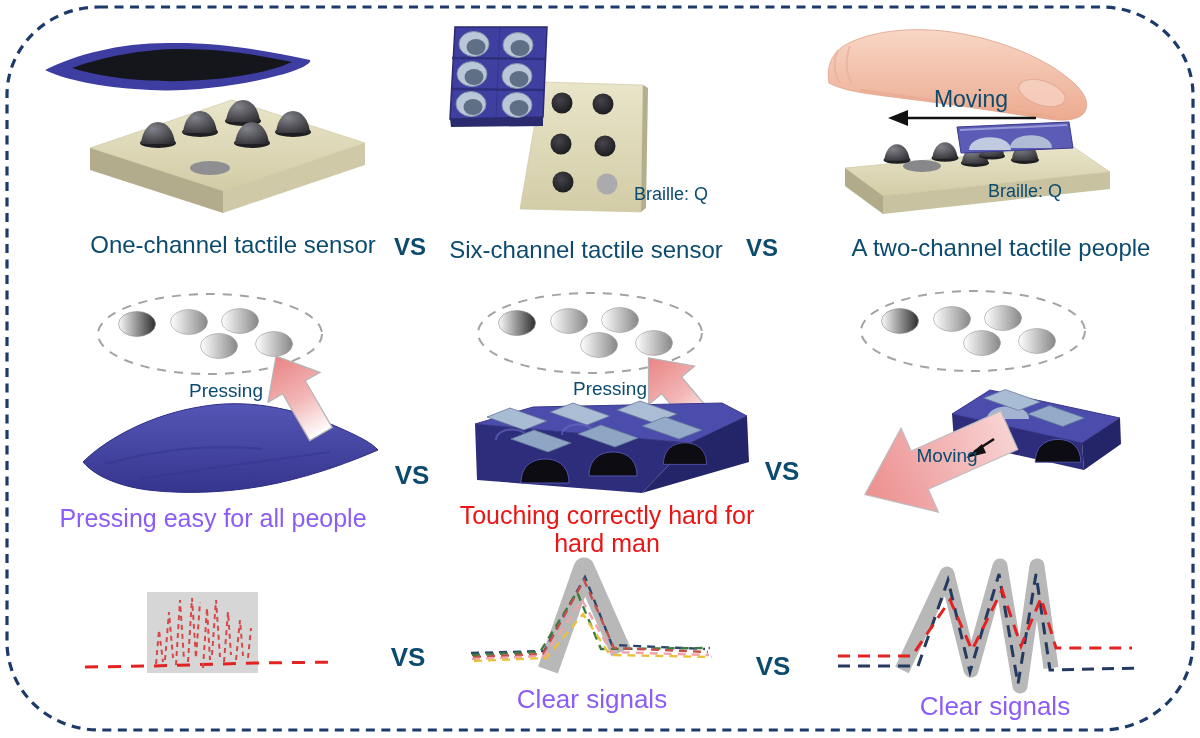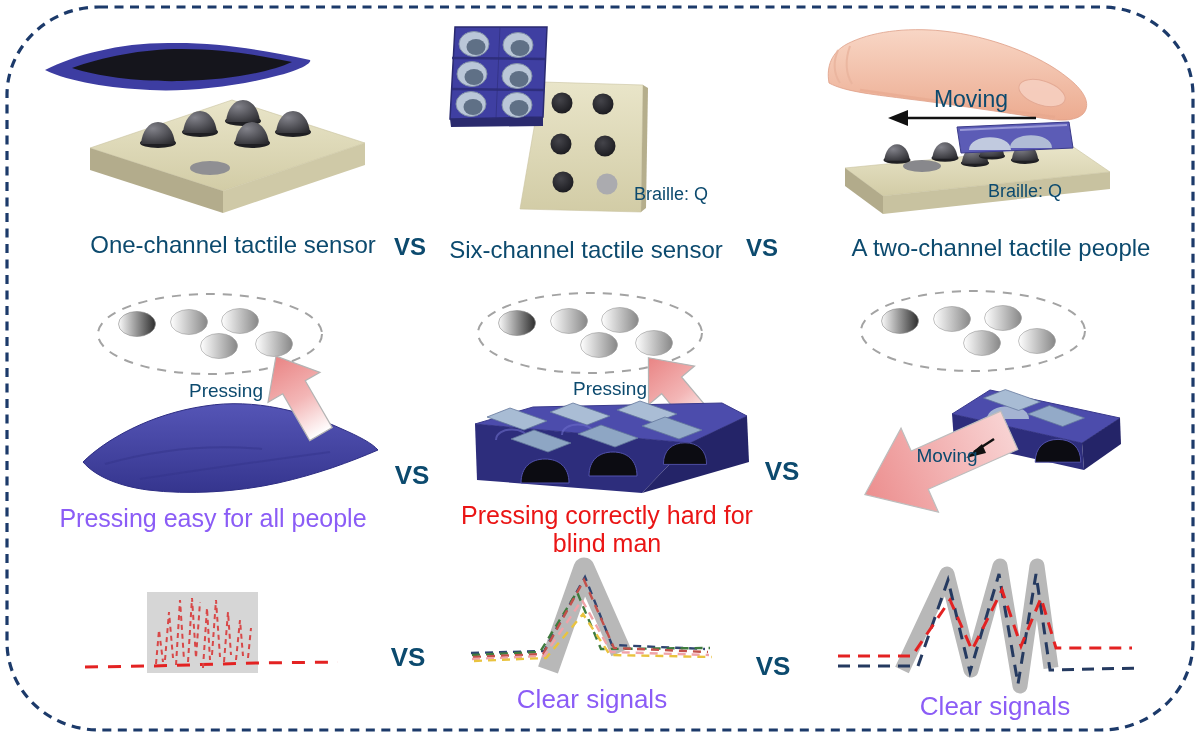--- a/index.html
+++ b/index.html
@@ -279,22 +279,22 @@
 <div class="cap sz-braille" style="left:988px;top:181px;width:100px;text-align:left;">Braille: Q</div>
 <div class="cap sz-moving-top" style="left:926px;top:87px;width:90px;">Moving</div>
 
 <div class="cap sz-action" style="left:186px;top:380px;width:80px;">Pressing</div>
 <div class="cap sz-action" style="left:570px;top:378px;width:80px;">Pressing</div>
 <div class="cap sz-action" style="left:914px;top:445px;width:66px;">Moving</div>
 
 <div class="cap blue sz-mid" style="left:43px;top:504px;width:340px;">Pressing easy for all people</div>
 <div class="cap sz-vs" style="left:389px;top:461px;width:46px;">VS</div>
 <div class="cap red sz-mid wrap" style="left:437px;top:501px;width:340px;">
-  <div>Pressing correctly hard for</div>
-  <div>blind man</div>
+  <div>Touching correctly hard for</div>
+  <div>hard man</div>
 </div>
 <div class="cap sz-vs" style="left:759px;top:457px;width:46px;">VS</div>
 
 <div class="cap sz-vs" style="left:384px;top:643px;width:48px;">VS</div>
 <div class="cap blue sz-bot" style="left:492px;top:685px;width:200px;">Clear signals</div>
 <div class="cap sz-vs" style="left:749px;top:652px;width:48px;">VS</div>
 <div class="cap blue sz-bot" style="left:895px;top:692px;width:200px;">Clear signals</div>
 
 </div>
 

